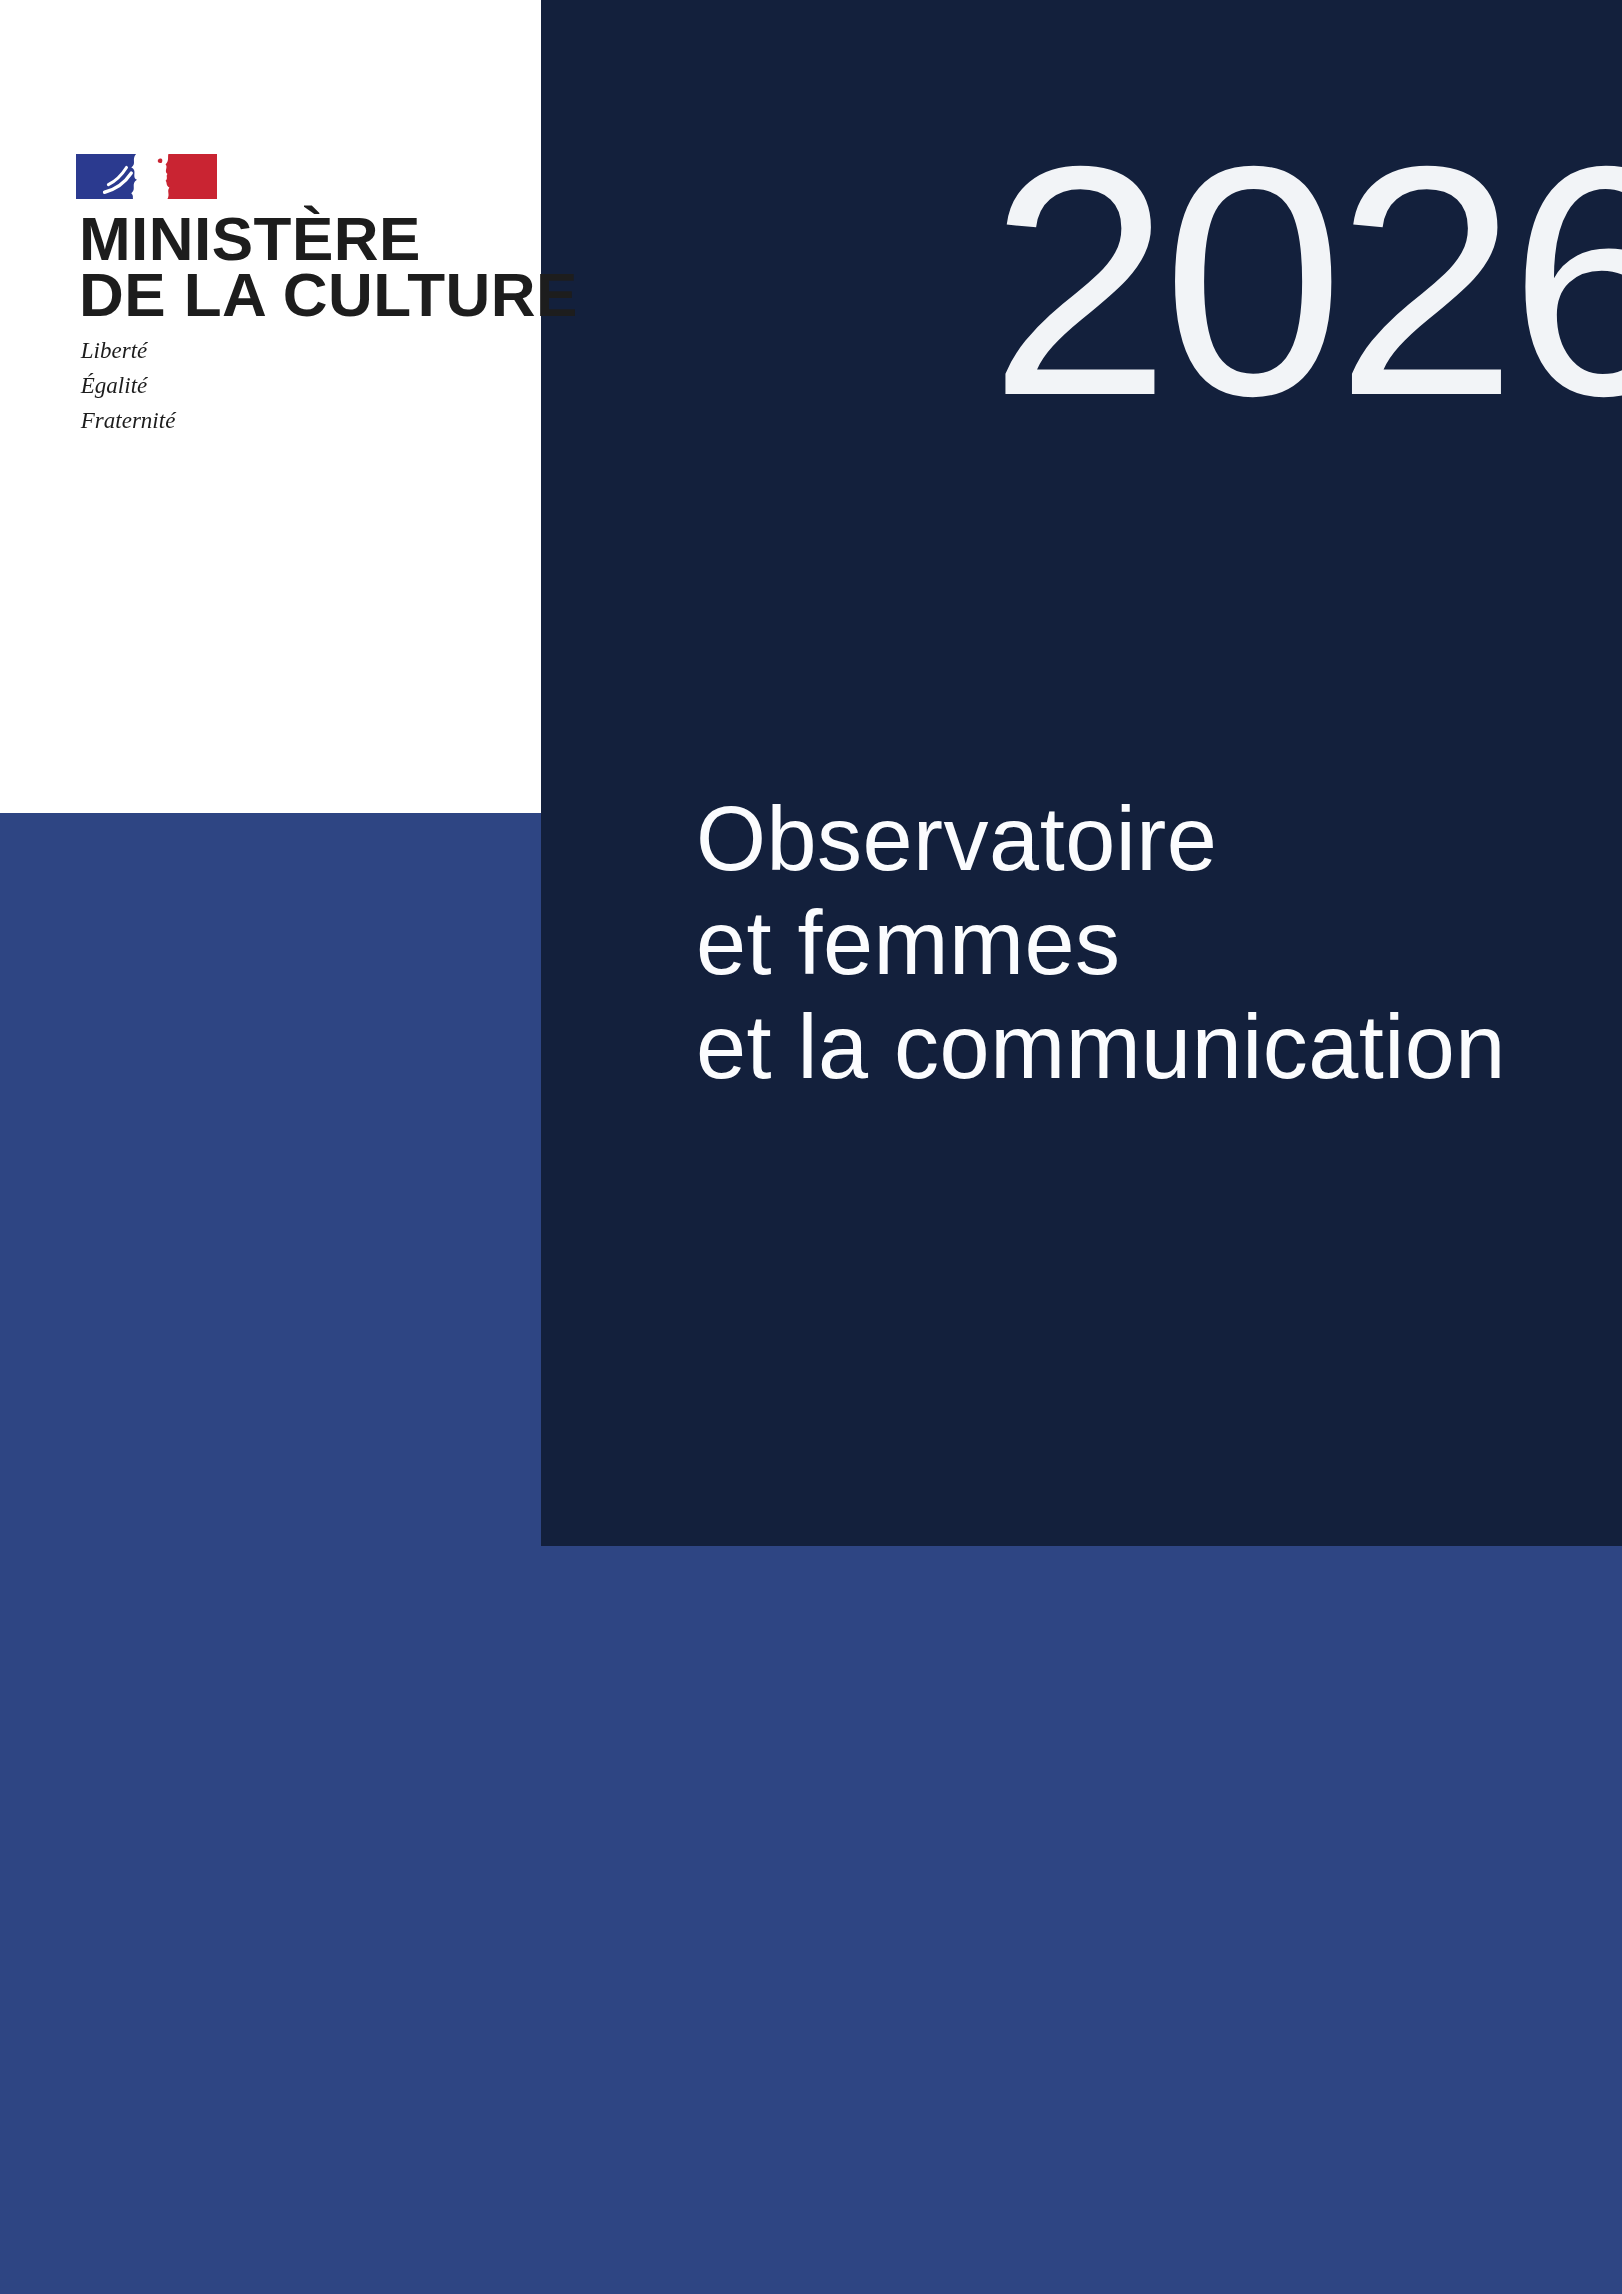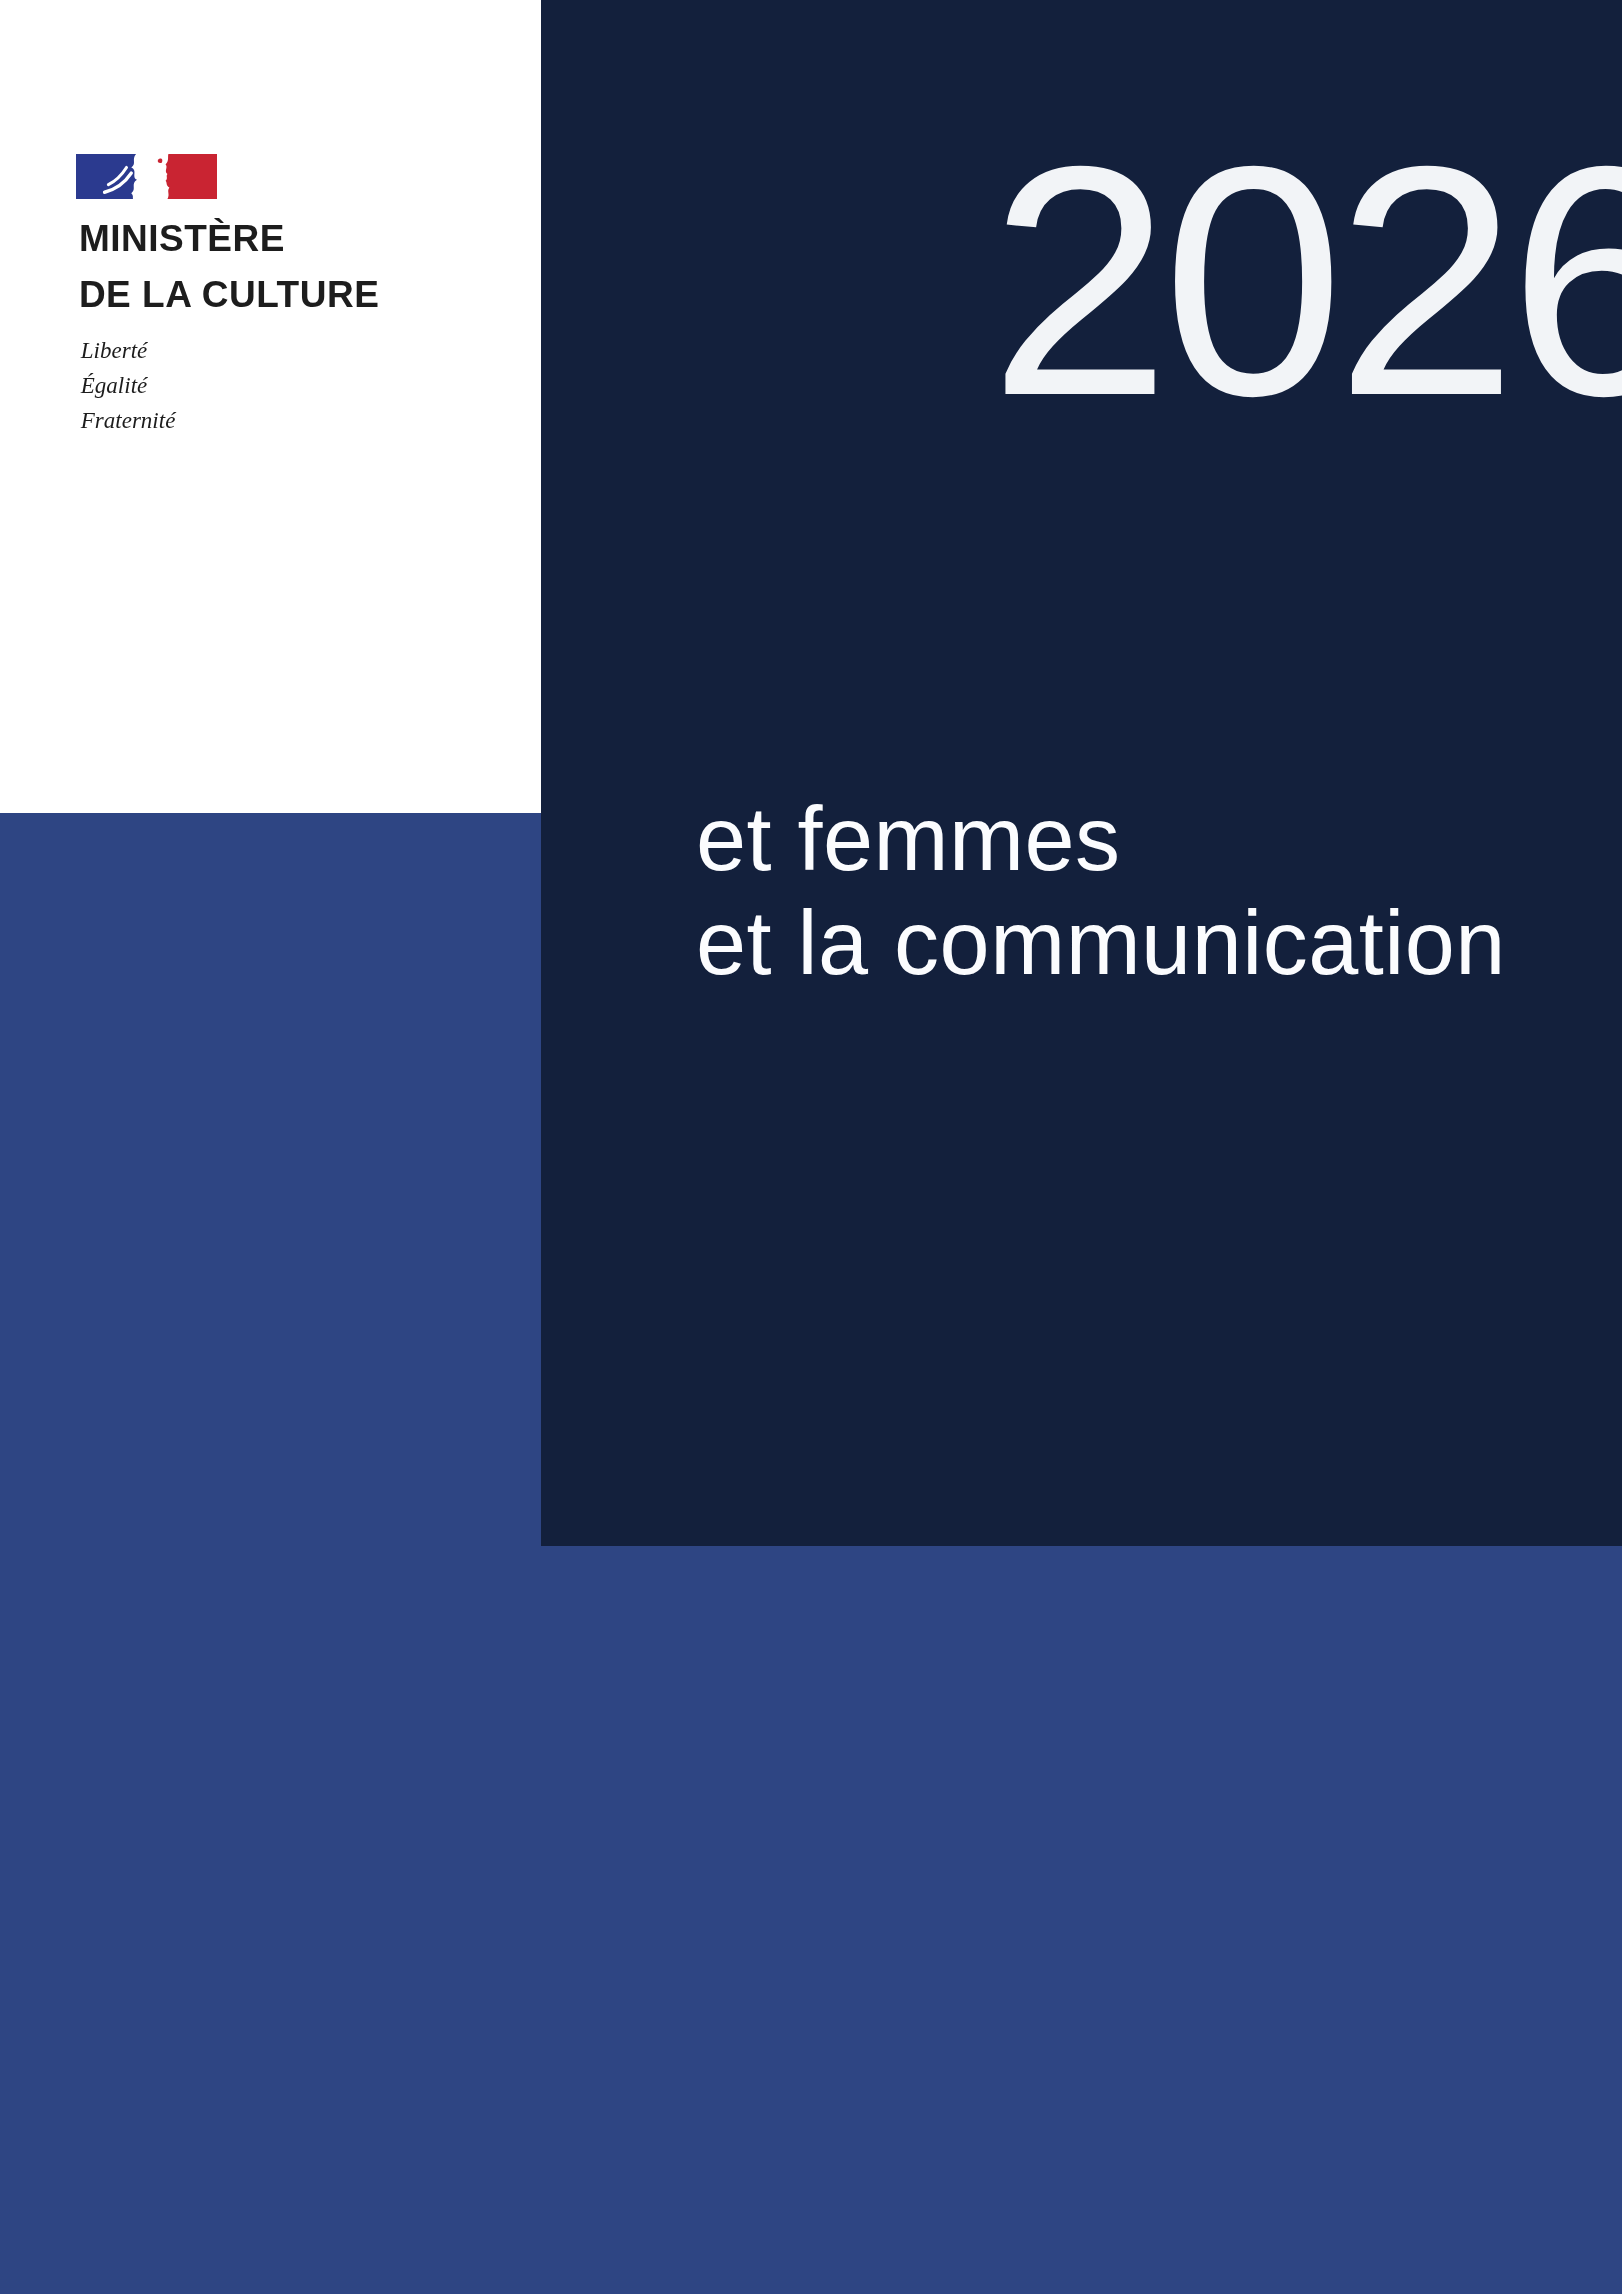--- a/index.html
+++ b/index.html
@@ -38,21 +38,21 @@
     font-weight:400;
     color:var(--title_text,#fbfcfe);
     white-space:nowrap;
   }
   
   .logo{position:absolute;left:76px;top:154px;}
   .flag{width:141px;height:45px;display:block;}
   .ministry{
     margin:11.5px 0 0 2.9px;
     font-weight:700;
-    font-size:37px;line-height:56px;
+    font-size:62px;line-height:56px;
     letter-spacing:0.5px;
     color:var(--ink,#1d1d1d);
     white-space:nowrap;
   }
   .motto{
     margin:10.5px 0 0 4.8px;
     font-family:"Liberation Serif", serif;
     font-style:italic;
     font-size:23px;line-height:35px;
     color:var(--ink,#1d1d1d);
@@ -62,20 +62,21 @@
 </head>
 <body>
 
 <div class="page">
 
   <div class="blue-band"></div>
 
   <div class="navy-panel">
     <div class="year">2026</div>
     <div class="title">
+      <div>Observatoire</div>
       <div>et femmes</div>
       <div>et la communication</div>
     </div>
   </div>
 
   <div class="logo">
     <svg class="flag" viewBox="0 0 148 47" aria-hidden="true">
 
       <path fill="var(--logo_blue,#2b3a8f)" d="M0,0 H63 C58,6 64,10 58,14 C65,17 58,24 64,27 C57,31 64,37 58,41 C61,44 59,46 60,47 H0 Z"></path>
 

